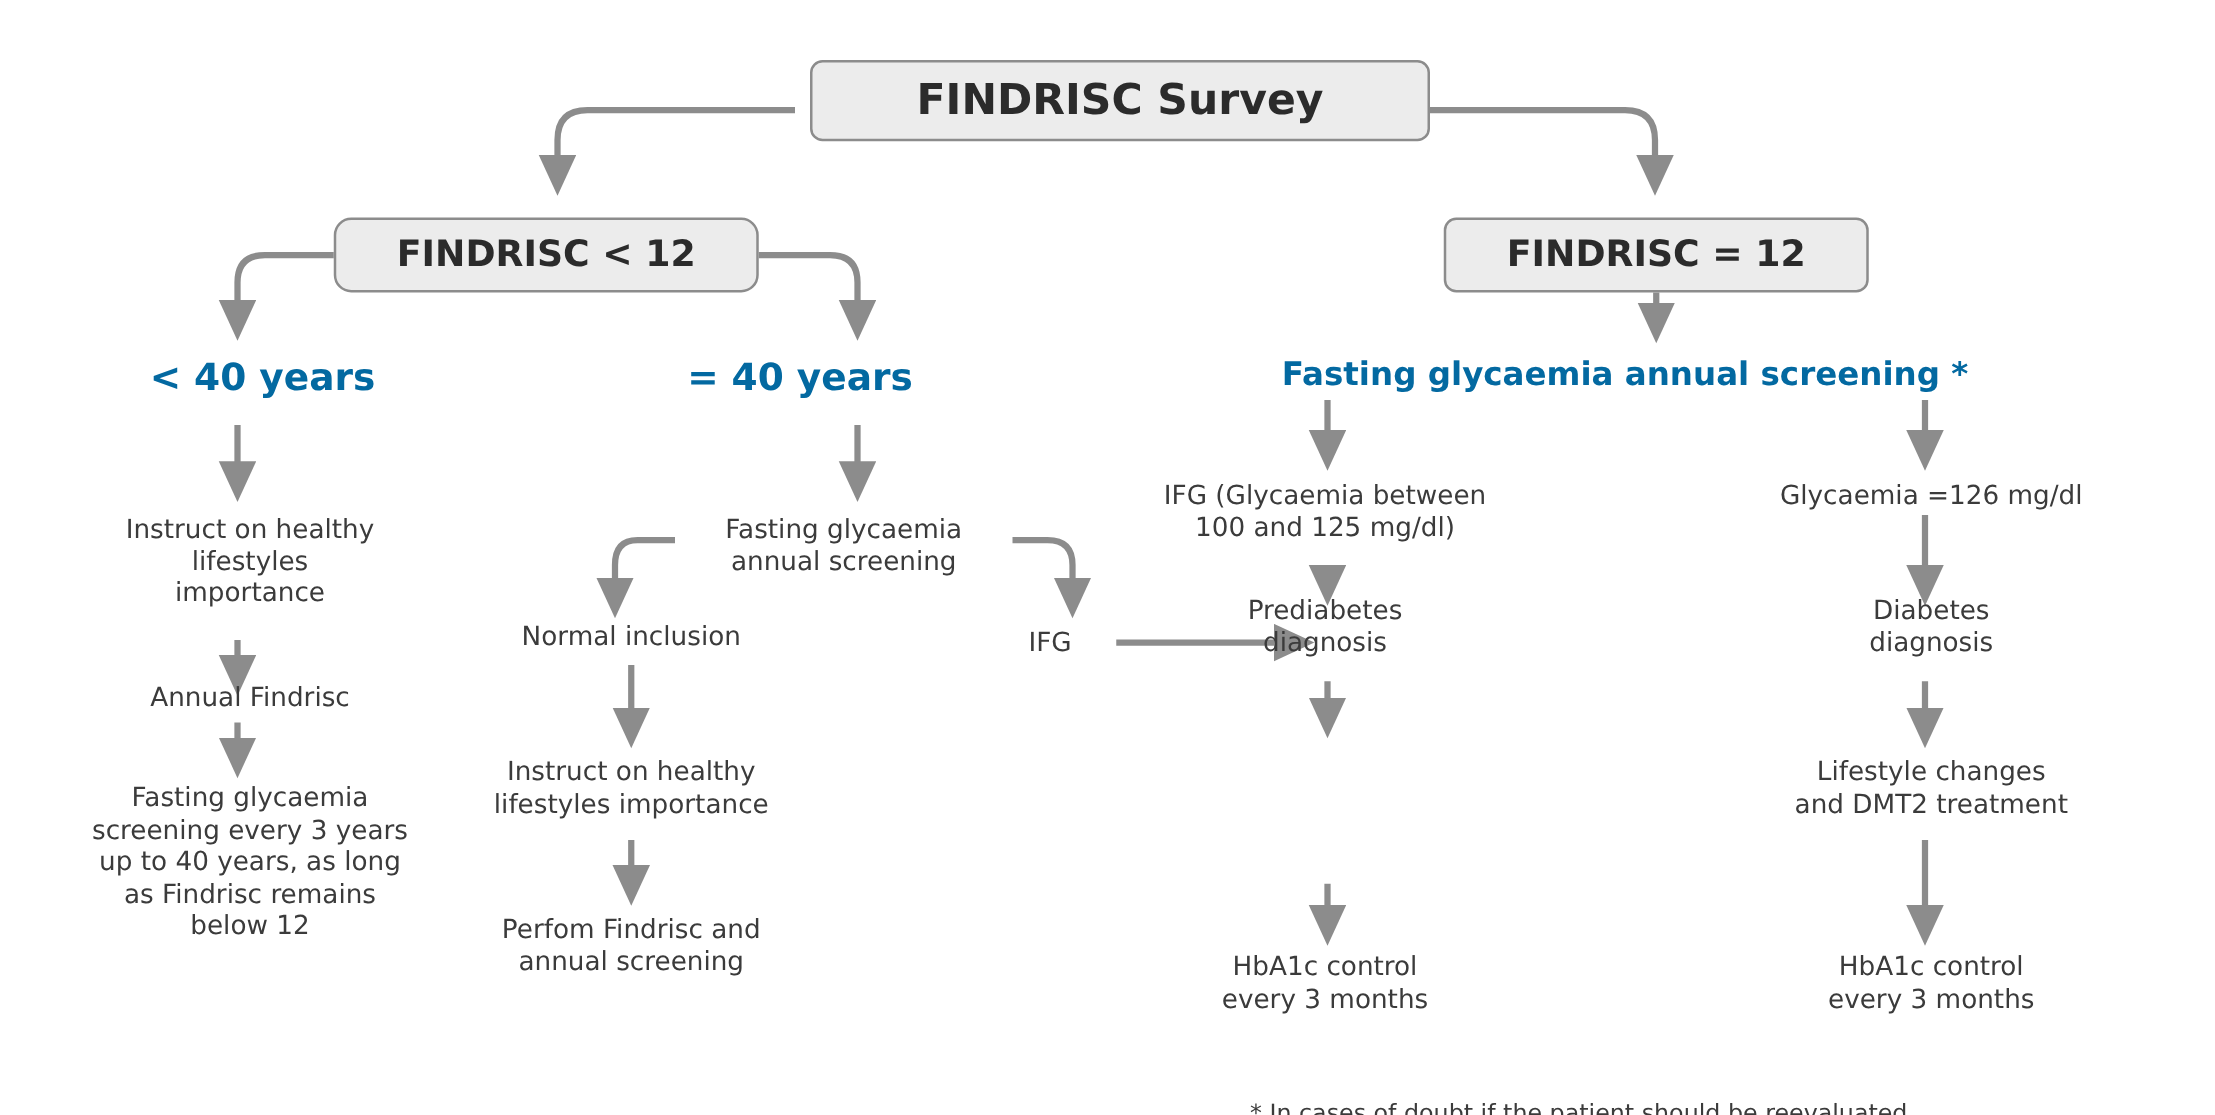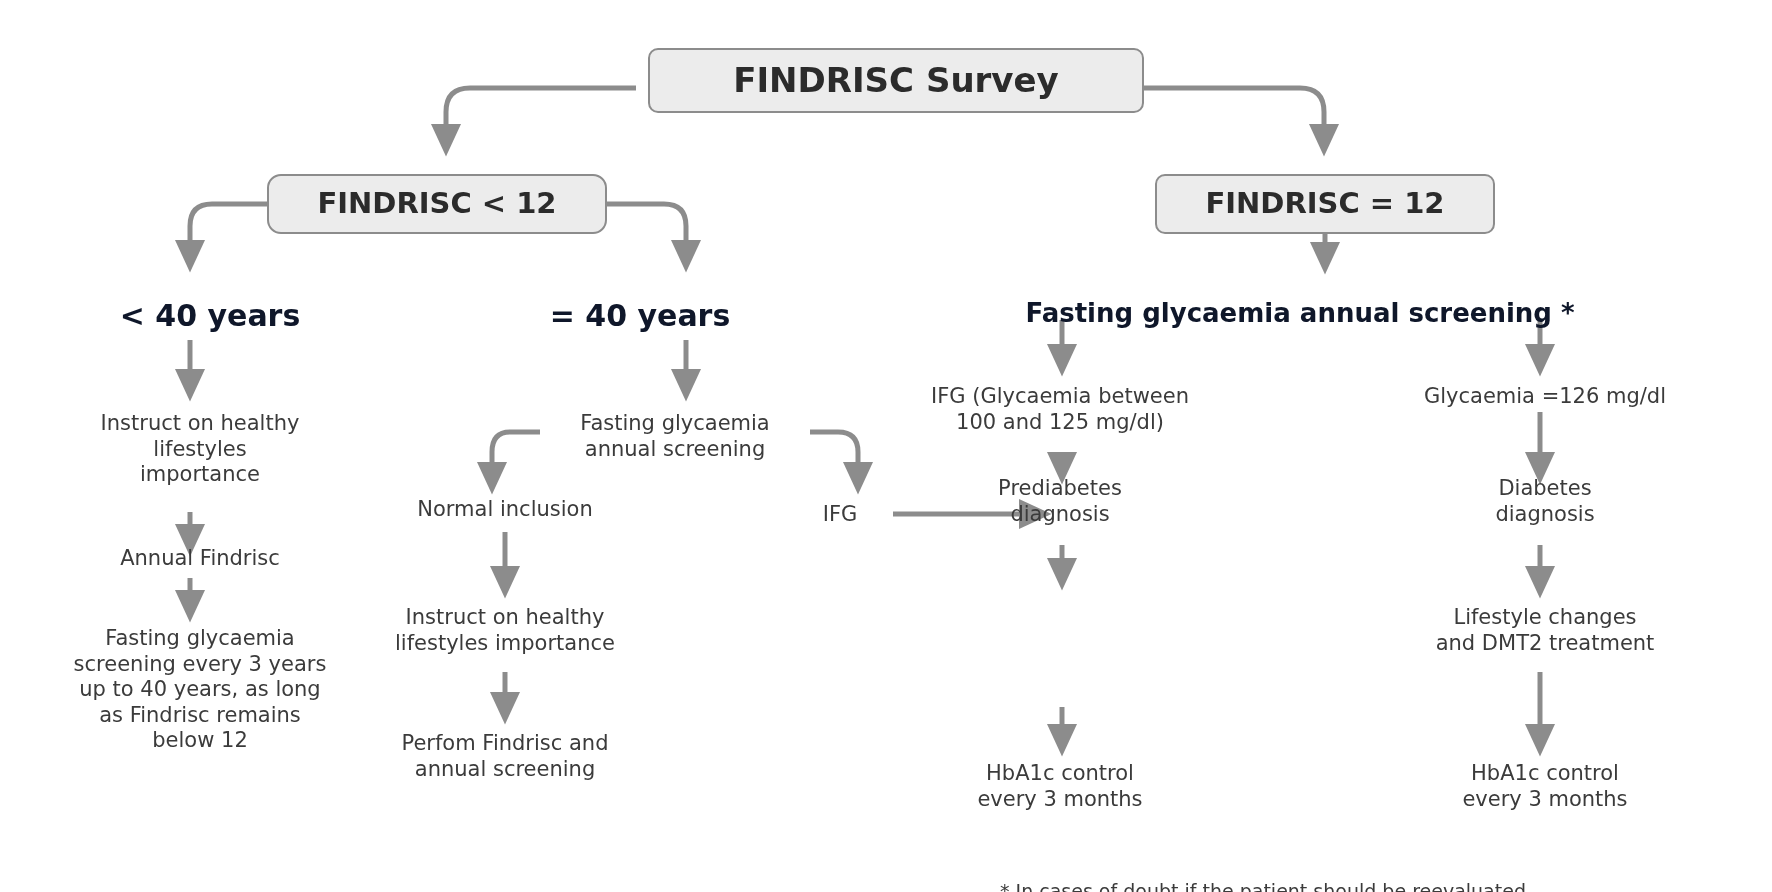--- a/index.html
+++ b/index.html
@@ -59,22 +59,21 @@
     border-radius: 14px;
   }
   #node-findrisc-eq12 {
     left: 1155px; top: 174px;
     width: 340px; height: 60px;
     font-size: 29px;
   }
   
   .heading {
     font-weight: bold;
-    color: #0f172a;
-    margin-top: 13px;
+    color: #0369a1;
   }
   #node-lt40 {
     left: 40px; top: 285px;
     width: 340px;
     font-size: 30px;
   }
   #node-eq40 {
     left: 470px; top: 285px;
     width: 340px;
     font-size: 30px;

